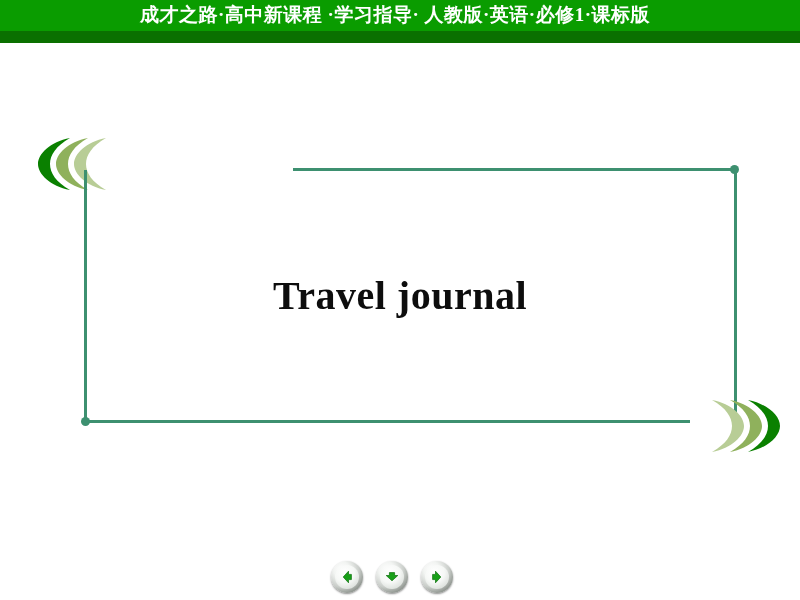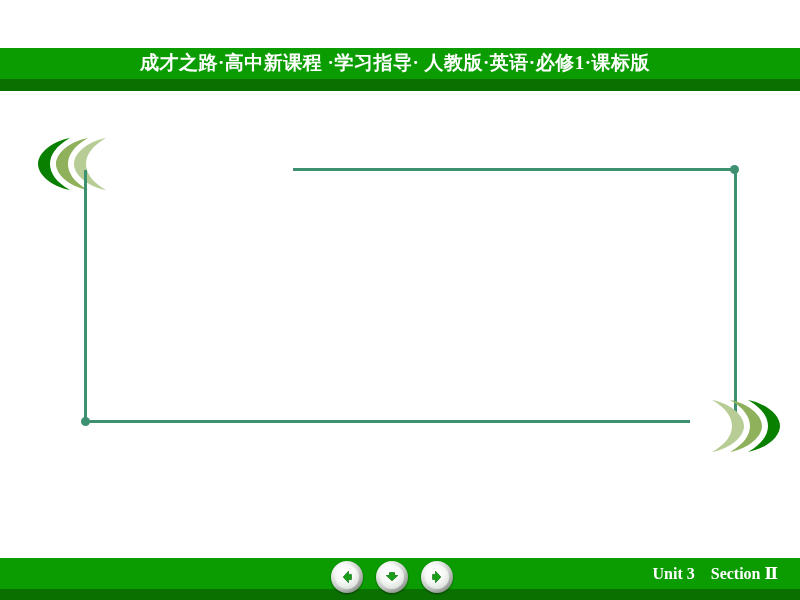--- a/index.html
+++ b/index.html
@@ -22,21 +22,20 @@
     width: 800px; height: 600px;
     background: #ffffff;
   }
 
   
   #header-band {
     position: absolute;
     left: 0; top: 0;
     width: 800px;
     height: 43px;
-    margin-top: 48px;
   }
   #header-band .band-main {
     position: absolute;
     left: 0; top: 0;
     width: 800px; height: 31px;
     background: #0a9c00;
   }
   #header-band .band-shadow {
     position: absolute;
     left: 0; top: 31px;
@@ -201,37 +200,33 @@
   </div>
 
   <div class="frame-line" id="frame-top"></div>
   <div class="frame-line" id="frame-left"></div>
   <div class="frame-line" id="frame-bottom"></div>
   <div class="frame-line" id="frame-right"></div>
   <div class="frame-dot" id="dot-topright"></div>
   <div class="frame-dot" id="dot-bottomleft"></div>
 
 
+  <div id="slide-title">Travel journal</div>
 
   <div id="chev-right">
     <svg width="92" height="52" viewBox="0 0 92 52" xmlns="http://www.w3.org/2000/svg">
 
       <path d="M24 0 C 44 4, 56 16, 56 26 C 56 36, 44 48, 24 52 C 38 44, 44 35, 44 26 C 44 17, 38 8, 24 0 Z" fill="#b8cd96"></path>
 
       <path d="M42 0 C 62 4, 74 16, 74 26 C 74 36, 62 48, 42 52 C 56 44, 62 35, 62 26 C 62 17, 56 8, 42 0 Z" fill="#8fb15c"></path>
 
       <path d="M60 0 C 80 4, 92 16, 92 26 C 92 36, 80 48, 60 52 C 74 44, 80 35, 80 26 C 80 17, 74 8, 60 0 Z" fill="#0a8000"></path>
     </svg>
   </div>
 
-  <div id="footer-band">
-    <div class="band-main"></div>
-    <div class="band-shadow"></div>
-    <div id="footer-label">Unit 3　Section Ⅱ</div>
-  </div>
 
   <div id="nav-buttons">
 
     <div class="nav-btn" id="nav-prev">
       <div class="inner">
         <span>
           <svg width="16" height="16" viewBox="0 0 16 16" xmlns="http://www.w3.org/2000/svg">
             <path d="M9.5 2.2 L4.2 8 L9.5 13.8 L9.5 10.6 L12.4 10.6 L12.4 5.4 L9.5 5.4 Z" fill="#18a018" stroke="#0a6e0a" stroke-width="0.7" stroke-linejoin="round"></path>
           </svg>
         </span>

